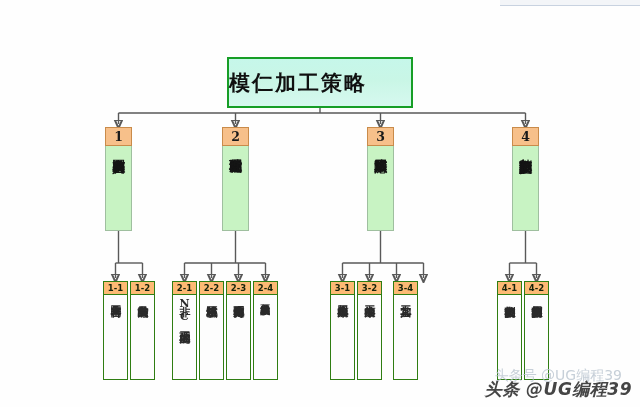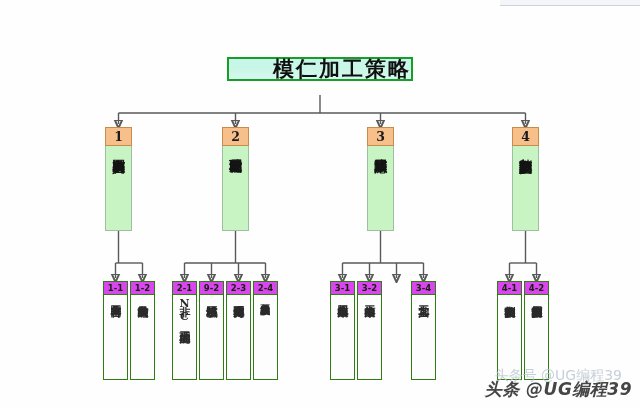--- a/index.html
+++ b/index.html
@@ -48,27 +48,27 @@
     stroke-width: 1.4;
     fill: none;
   }
 
   
   .root-node {
     position: absolute;
     left: 227px;
     top: 57px;
     width: 186px;
-    height: 24px;
+    height: 51px;
     box-sizing: border-box;
     border: 2.5px solid #179e26;
     background: linear-gradient(to bottom, #c6f7ea 0%, #c9f6e6 45%, #d6f9ef 100%);
     display: flex;
     align-items: center;
-    justify-content: flex-end;
+    justify-content: flex-start;
   }
   .root-title {
     font-family: "DejaVu Serif", "Liberation Serif", serif;
     font-size: 21px;
     font-weight: bold;
     color: #101010;
     letter-spacing: 2px;
     white-space: nowrap;
   }
 
@@ -116,21 +116,21 @@
   
   .leaf {
     position: absolute;
     width: 25px;
     box-sizing: border-box;
   }
   .leaf-head {
     height: 14px;
     box-sizing: border-box;
     border: 1px solid #2f7d12;
-    background: #d946ef;
+    background: #fdba74;
     color: #15220a;
     font-size: 8.5px;
     font-weight: bold;
     display: flex;
     align-items: center;
     justify-content: center;
     font-family: "DejaVu Sans", "Liberation Sans", sans-serif;
   }
   .leaf-body {
     box-sizing: border-box;
@@ -273,21 +273,21 @@
   </div>
 
   <div class="leaf" style="left:172px; top:281px; height:93px;">
     <div class="leaf-head">2-1</div>
     <div class="leaf-body" style="height:85px;">
       <span class="vtext">非NC加工的處理</span>
     </div>
   </div>
 
   <div class="leaf" style="left:199px; top:281px; height:99px;">
-    <div class="leaf-head">9-2</div>
+    <div class="leaf-head">2-2</div>
     <div class="leaf-body" style="height:85px;">
       <span class="vtext">狹小區域封填</span>
     </div>
   </div>
 
   <div class="leaf" style="left:226px; top:281px; height:100px;">
     <div class="leaf-head">2-3</div>
     <div class="leaf-body" style="height:85px;">
       <span class="vtext">轉角圓角處理</span>
     </div>
@@ -308,21 +308,21 @@
   </div>
 
   <div class="leaf" style="left:357px; top:281px; height:99px;">
     <div class="leaf-head">3-2</div>
     <div class="leaf-body" style="height:85px;">
       <span class="vtext">中加工策略</span>
     </div>
   </div>
 
 
-  <div class="leaf" style="left:411px; top:281px; height:70px;">
+  <div class="leaf" style="left:393px; top:281px; height:70px;">
     <div class="leaf-head">3-4</div>
     <div class="leaf-body" style="height:85px;">
       <span class="vtext">其它加工</span>
     </div>
   </div>
 
   <div class="leaf" style="left:497px; top:281px; height:99px;">
     <div class="leaf-head">4-1</div>
     <div class="leaf-body" style="height:85px;">
       <span class="vtext">切削參數表</span>

